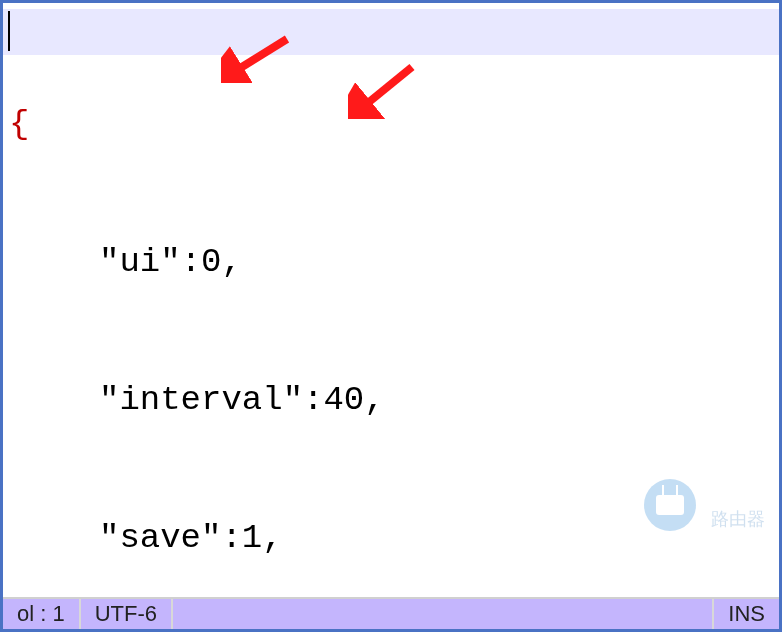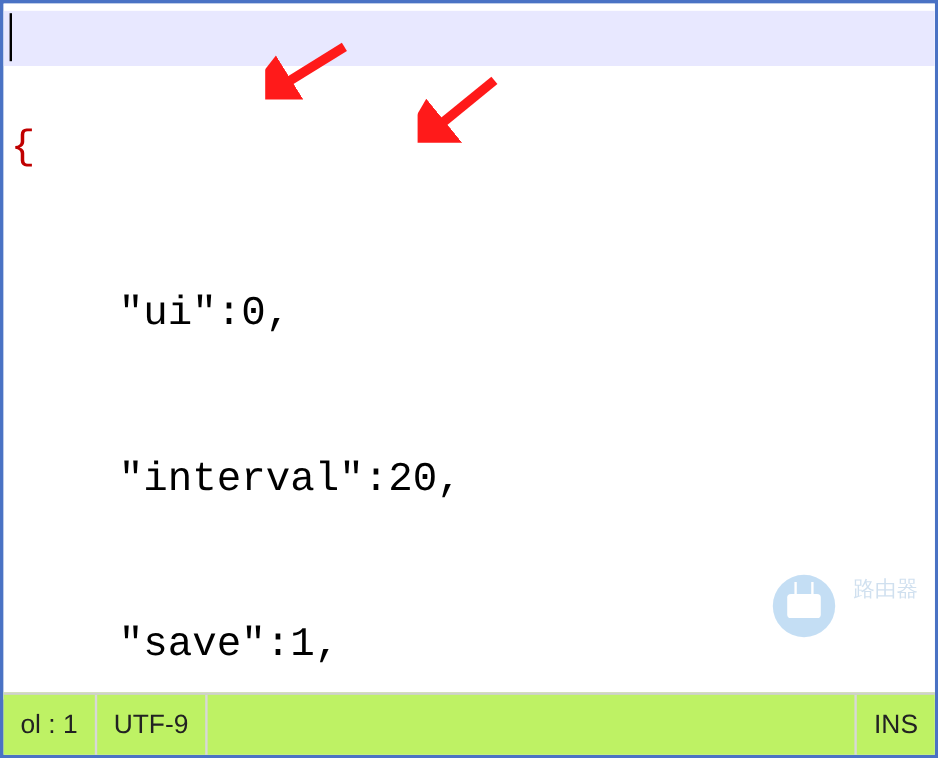--- a/index.html
+++ b/index.html
@@ -48,22 +48,22 @@
   .ind { display: inline-block; width: 96px; }
   .brace { color: #c00000; padding-left: 6px; }
   .kq, .colon, .comma, .num, .strq { color: #000; }
 
   .arrow { position: absolute; z-index: 5; pointer-events: none; }
   .arrow svg { display: block; }
 
   .status-bar {
     position: absolute;
     left: 0; right: 0; bottom: 0;
-    height: 52px;
-    background: #bef264;
+    height: 32px;
+    background: #c4b5fd;
     border-top: 2px solid #d0d0d0;
     display: flex;
     align-items: center;
     font-family: "Segoe UI", Arial, sans-serif;
     font-size: 22px;
     color: #222;
   }
   .status-cell {
     padding: 0 14px;
     height: 100%;
@@ -74,21 +74,21 @@
   }
   .status-cell:last-child { border-right: none; }
   .status-spacer { flex: 1; border-right: 2px solid #d8d8d8; height:100%; }
 
   .watermark {
     position: absolute;
     right: 14px; bottom: 52px;
     opacity: 0.35;
     z-index: 3;
     display: flex;
-    align-items: flex-start;
+    align-items: flex-end;
     gap: 15px;
   }
   .wm-circle {
     width: 52px; height: 52px; border-radius: 50%;
     background: #5aa3e0;
     display: flex; align-items: center; justify-content: center;
   }
   .wm-router { width: 28px; height: 20px; background:#fff; border-radius:3px; position:relative;}
   .wm-router::before, .wm-router::after{
     content:""; position:absolute; top:-10px; width:2px; height:10px; background:#fff;
@@ -101,21 +101,21 @@
 
 <div class="editor-frame">
 
   <div class="editor-area">
     <div class="highlight-line"></div>
     <div class="caret"></div>
 
     <div class="code-block">
       <span class="line"><span class="brace">{</span></span>
       <span class="line"><span class="ind"></span><span class="kq">"ui"</span><span class="colon">:</span><span class="num">0</span><span class="comma">,</span></span>
-      <span class="line"><span class="ind"></span><span class="kq">"interval"</span><span class="colon">:</span><span class="num">20</span><span class="comma">,</span></span>
+      <span class="line"><span class="ind"></span><span class="kq">"interval"</span><span class="colon">:</span><span class="num">40</span><span class="comma">,</span></span>
       <span class="line"><span class="ind"></span><span class="kq">"save"</span><span class="colon">:</span><span class="num">1</span><span class="comma">,</span></span>
       
       
       
       
       
       
       
     </div>
 
@@ -143,18 +143,18 @@
     <div class="watermark">
       <div class="wm-circle">
         <div class="wm-router"></div>
       </div>
       <span class="wm-text">路由器</span>
     </div>
   </div>
 
   <div class="status-bar">
     <div class="status-cell">ol : 1</div>
-    <div class="status-cell">UTF-9</div>
+    <div class="status-cell">UTF-6</div>
     <div class="status-spacer"></div>
     <div class="status-cell">INS</div>
   </div>
 
 </div>
 
 </body></html>

